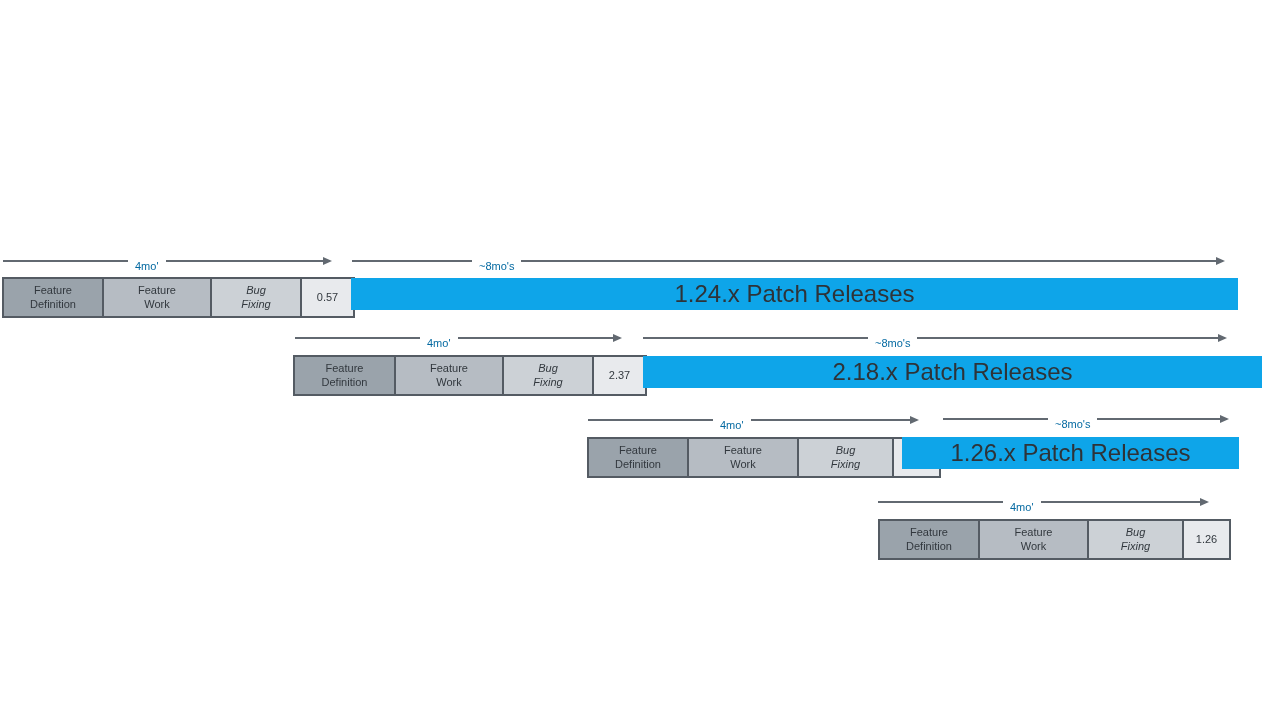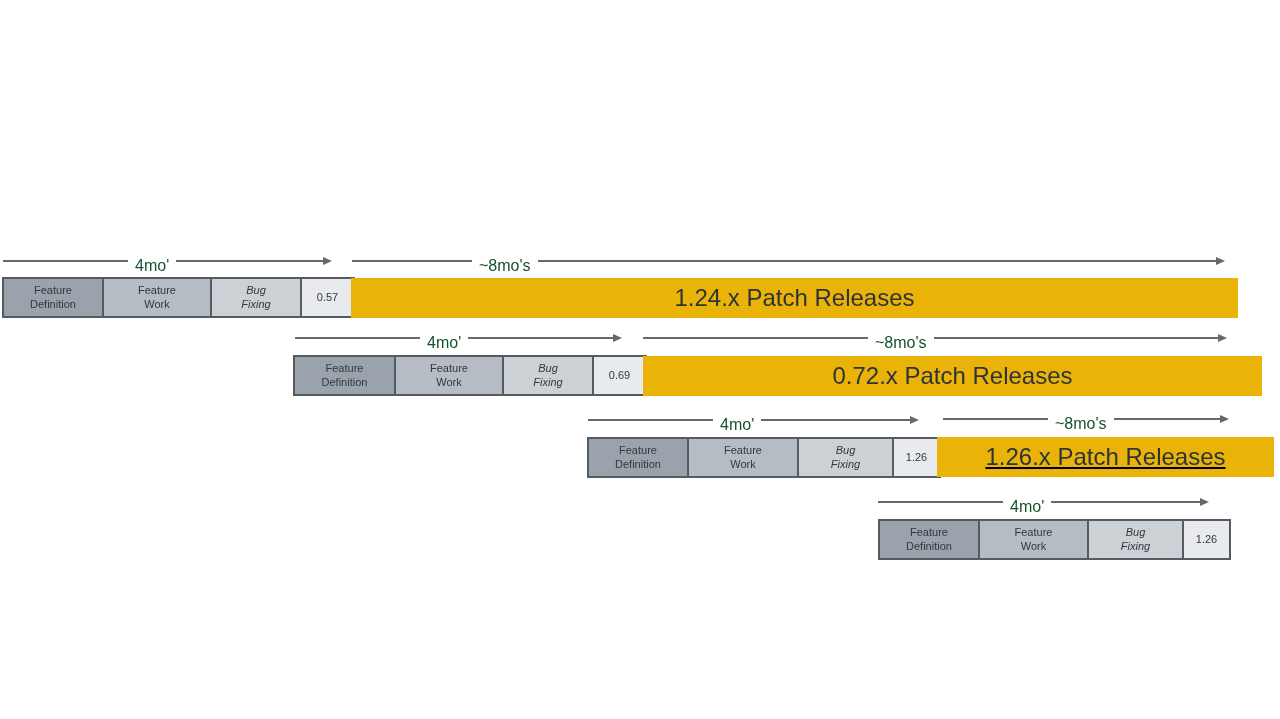--- a/index.html
+++ b/index.html
@@ -23,22 +23,22 @@
   .timing-arrow .seg.head{position:relative;}
   .timing-arrow .seg.head::after{
     content:"";
     position:absolute;right:-2px;top:-3px;
     width:0;height:0;
     border-left:9px solid #626971;
     border-top:4px solid transparent;
     border-bottom:4px solid transparent;
   }
   .arrow-label{
-    font-size:16px;
-    color:#14532d;
+    font-size:11px;
+    color:#0369a1;
     padding:0 7px;
     transform:translateY(5px);
     white-space:nowrap;
   }
 
   
   .phase-row{
     position:absolute;
     display:flex;
     height:41px;
@@ -60,22 +60,22 @@
   }
   .cell:first-child{border-left:none;}
   .cell.fd{background:#9aa3ab;}
   .cell.fw{background:#b6bcc3;}
   .cell.bf{background:#ccd1d6;font-style:italic;}
   .cell.ver{background:#e8eaed;}
 
   
   .patch-bar{
     position:absolute;
-    height:40px;
-    background:#eab308;
+    height:32px;
+    background:#0ea5e9;
     display:flex;
     align-items:center;
     justify-content:center;
   }
   .patch-bar span{
     font-size:24px;
     color:#2e3338;
     white-space:nowrap;
   }
 </style>
@@ -132,25 +132,25 @@
     </div>
     <div class="cell fw" style="width:108px">
       <span>Feature</span>
       <span>Work</span>
     </div>
     <div class="cell bf" style="width:90px">
       <span>Bug</span>
       <span>Fixing</span>
     </div>
     <div class="cell ver" style="width:53px">
-      <span>0.69</span>
+      <span>2.37</span>
     </div>
   </div>
   <div class="patch-bar" style="left:643px;top:356px;width:619px;">
-    <span>0.72.x Patch Releases</span>
+    <span>2.18.x Patch Releases</span>
   </div>
 
   <div class="timing-arrow" style="left:588px;top:412px;width:329px;">
     <div class="seg" style="width:125px"></div>
     <span class="arrow-label">4mo'</span>
     <div class="seg grow head"></div>
   </div>
   <div class="timing-arrow" style="left:943px;top:411px;width:284px;">
     <div class="seg" style="width:105px"></div>
     <span class="arrow-label">~8mo's</span>
@@ -166,21 +166,21 @@
       <span>Work</span>
     </div>
     <div class="cell bf" style="width:95px">
       <span>Bug</span>
       <span>Fixing</span>
     </div>
     <div class="cell ver" style="width:47px">
       <span>1.26</span>
     </div>
   </div>
-  <div class="patch-bar" style="left:937px;top:437px;width:337px;text-decoration:underline;">
+  <div class="patch-bar" style="left:902px;top:437px;width:337px;">
     <span>1.26.x Patch Releases</span>
   </div>
 
   <div class="timing-arrow" style="left:878px;top:494px;width:329px;">
     <div class="seg" style="width:125px"></div>
     <span class="arrow-label">4mo'</span>
     <div class="seg grow head"></div>
   </div>
   <div class="phase-row" style="left:878px;top:519px;">
     <div class="cell fd" style="width:98px">

